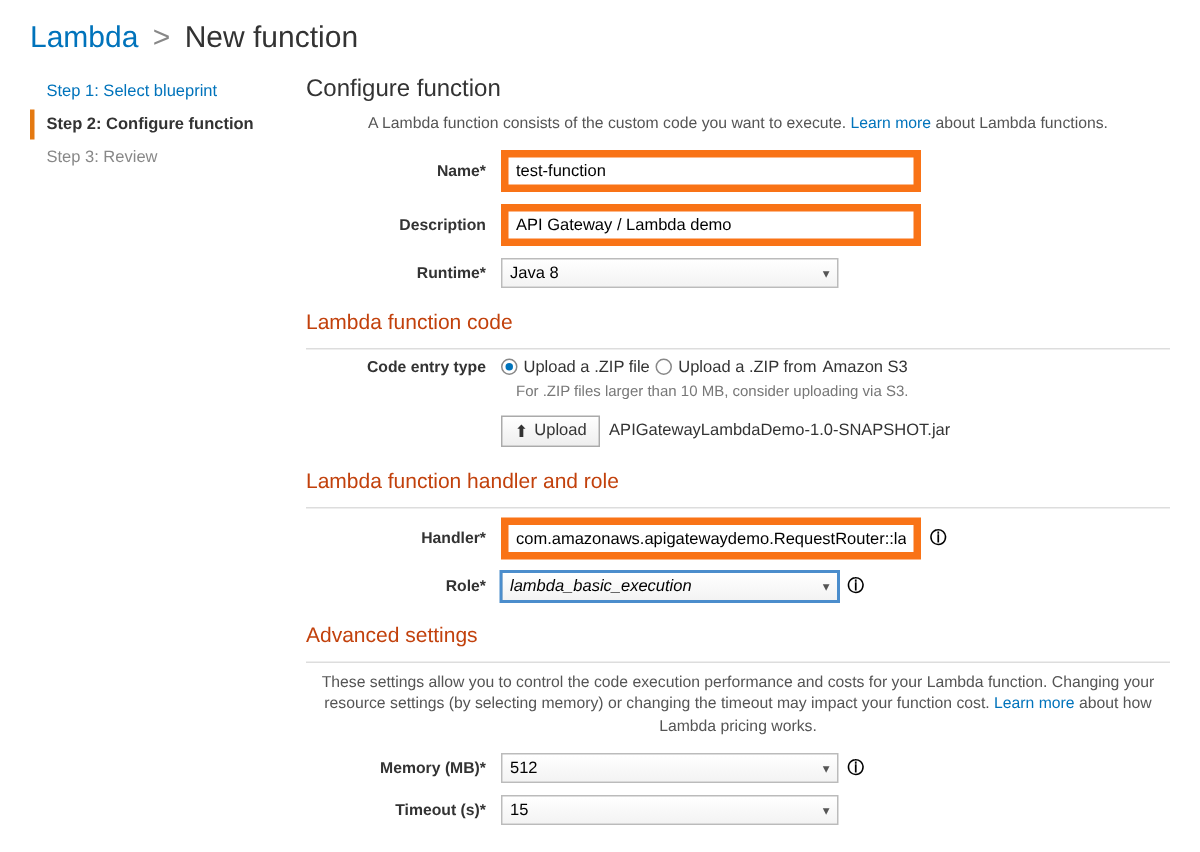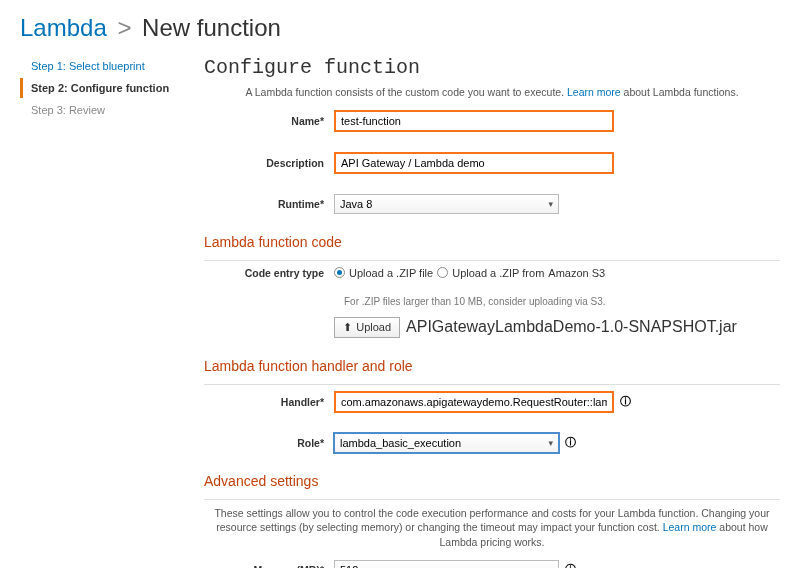--- a/index.html
+++ b/index.html
@@ -1,48 +1,48 @@
 <!DOCTYPE html>
 <html><head>
 <meta charset="utf-8">
 <style>
 * { box-sizing: border-box; margin: 0; padding: 0; }
 body { font-family: Arial, Helvetica, sans-serif; font-size: 11px; color: #333; background: #fff; width: 800px; }
 .container { padding: 14px 20px 14px 20px; }
-.breadcrumb { font-size: 24px; margin-bottom: 14px; }
+.breadcrumb { font-size: 20px; margin-bottom: 14px; }
 .breadcrumb .link { color: #0073bb; }
 .breadcrumb .sep { color: #888; margin: 0 4px; }
 .layout { display: flex; gap: 24px; }
 .sidebar { width: 160px; flex-shrink: 0; }
 .step-item { font-size: 11px; padding: 4px 0 4px 8px; color: #888; border-left: 3px solid transparent; margin-bottom: 2px; cursor: pointer; }
 .step-item.link { color: #0073bb; }
 .step-item.active { color: #333; font-weight: bold; border-left-color: #e47911; }
 .main { flex: 1; min-width: 0; }
-h2.section-title { font-size: 20px; font-weight: normal; color: #333; margin-bottom: 6px; font-family: Liberation Mono, monospace; }
+h2.section-title { font-size: 16px; font-weight: normal; color: #333; margin-bottom: 6px; }
 h3.sub-title { font-size: 14px; font-weight: normal; color: #c2410c; margin-top: 14px; margin-bottom: 4px; }
 .subtext { font-size: 10.5px; color: #555; margin-bottom: 10px; line-height: 1.4; text-align: center; }
 .subtext .lm { color: #0073bb; }
-.row { display: flex; align-items: center; margin-bottom: 20px; }
+.row { display: flex; align-items: center; margin-bottom: 8px; }
 .row .lbl { width: 130px; text-align: right; padding-right: 10px; font-size: 10.5px; font-weight: bold; color: #333; flex-shrink: 0; }
 .row .ctrl { flex: 1; display: flex; align-items: center; gap: 6px; }
-input.text-in { width: 280px; padding: 3px 5px; border: 2px solid #f97316; font-size: 11px; }
+input.text-in { width: 280px; padding: 3px 5px; border: 5px solid #f97316; font-size: 11px; }
 .select-wrap { position: relative; display: inline-block; width: 225px; }
 .select-wrap input { width: 100%; padding: 3px 18px 3px 5px; border: 1px solid #bbb; font-size: 11px; background: linear-gradient(#fff,#f3f3f3); }
 .select-wrap .caret { position: absolute; right: 6px; top: 50%; transform: translateY(-50%); font-size: 9px; color: #555; pointer-events: none; }
-.select-wrap.focused input { outline: 2px solid #4b8dcc; outline-offset: -1px; }
+.select-wrap.focused input { outline: 2px solid #4b8dcc; outline-offset: -1px; font-style: italic; }
 .radio-grp { display: flex; align-items: center; gap: 4px; font-size: 11px; }
 .radio-opt { display: flex; align-items: center; gap: 4px; }
 .radio { width: 11px; height: 11px; border: 1px solid #888; border-radius: 50%; display: inline-flex; align-items: center; justify-content: center; }
 .radio.sel::after { content: ""; width: 5px; height: 5px; background: #0073bb; border-radius: 50%; }
 .hint { font-size: 10px; color: #777; margin-left: 140px; margin-top: -4px; margin-bottom: 8px; line-height: 1.4; }
 .hint .lm { color: #0073bb; }
 .upload-btn { display: inline-flex; align-items: center; gap: 4px; padding: 3px 8px; border: 1px solid #aaa; background: linear-gradient(#fff,#eee); font-size: 11px; cursor: pointer; }
 .info-icon { font-size: 11px; font-weight: bold; color: #000; }
 .divider { border-top: 1px solid #ddd; margin: 10px 0 6px; }
-.filelabel { font-size: 16px; color: #333; }
+.filelabel { font-size: 11px; color: #333; }
 </style>
 </head>
 <body>
 
 <div class="container">
   <div class="breadcrumb">
     <span class="link">Lambda</span>
     <span class="sep">&gt;</span>
     <span>New function</span>
   </div>

